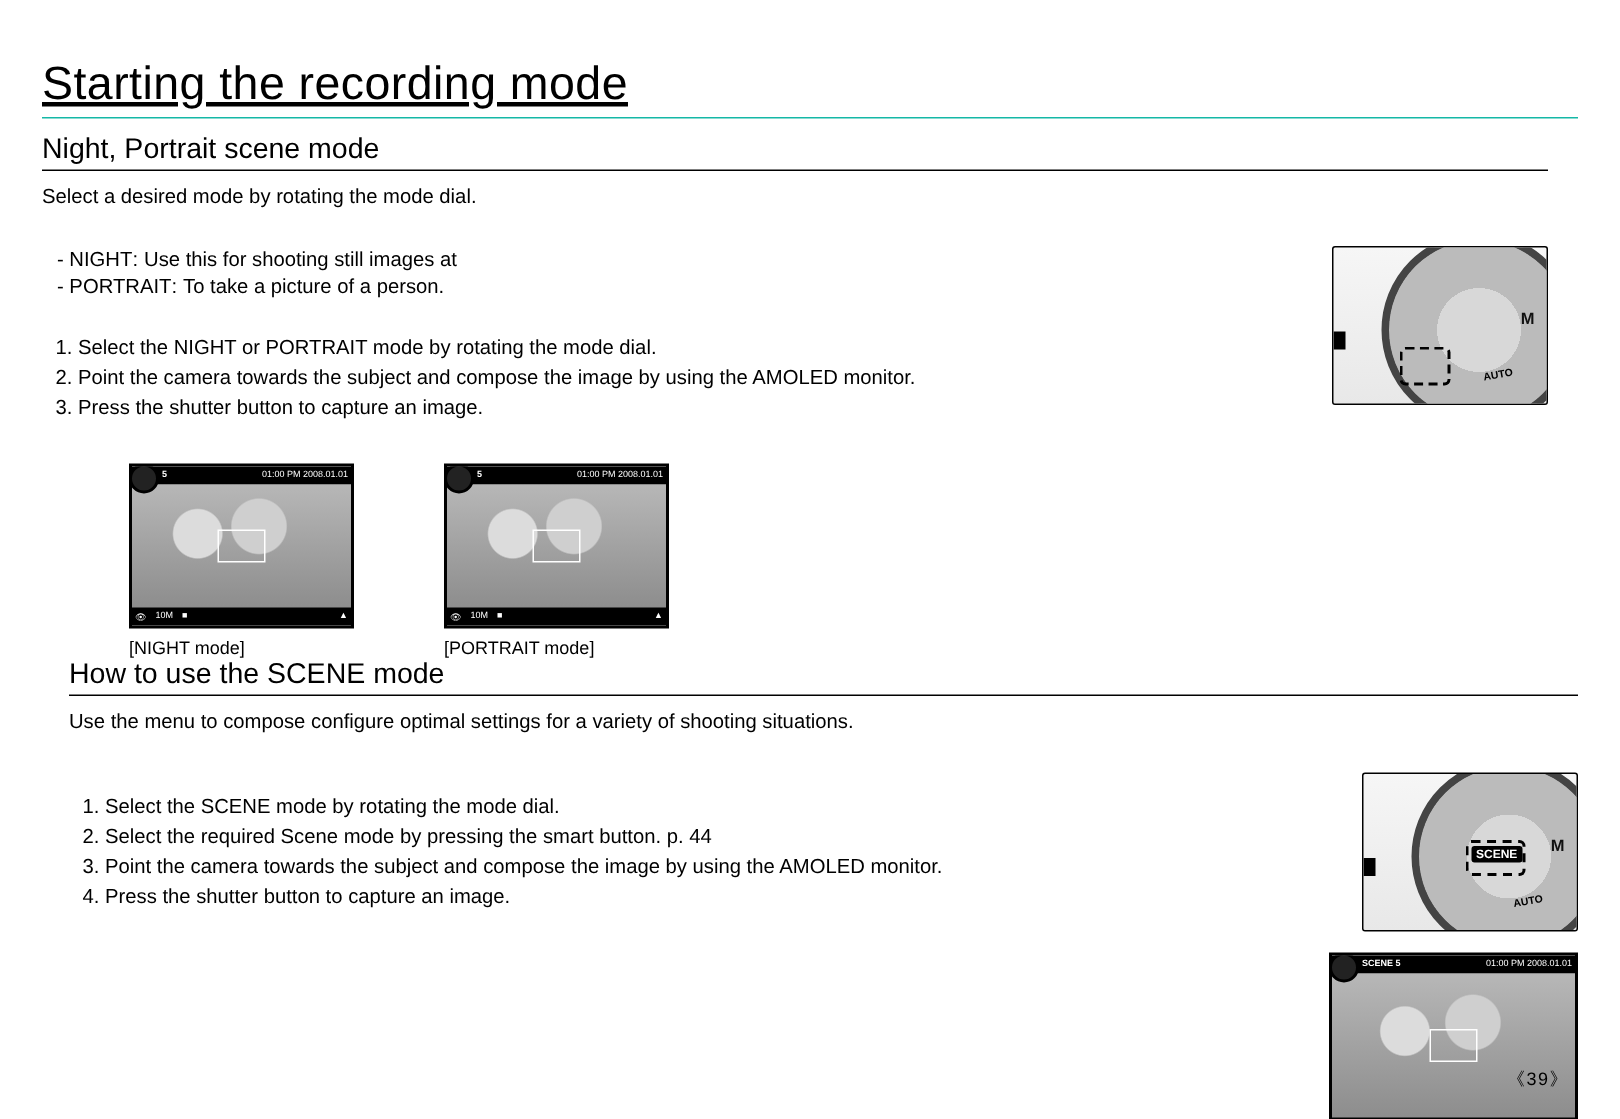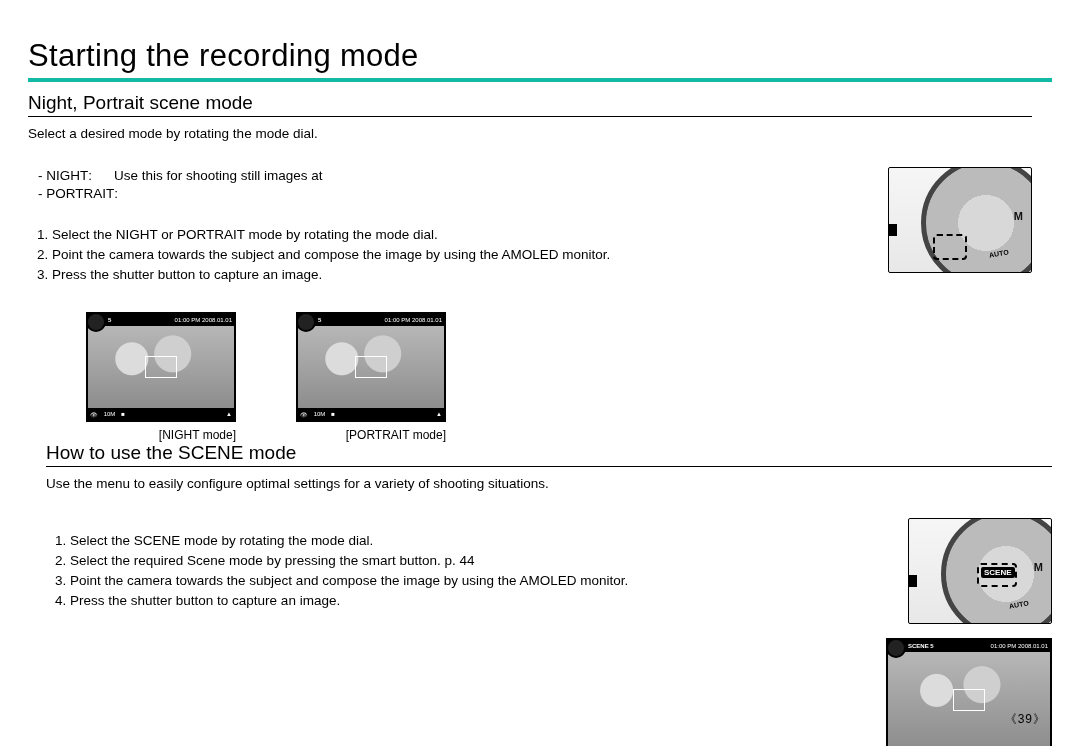--- a/index.html
+++ b/index.html
@@ -8,23 +8,24 @@
     width: 1080px;
     height: 746px;
     background: #fff;
     color: #000;
     padding: 10px 28px 10px 28px;
     position: relative;
   }
   .page-title {
     font-size: 31px;
     font-weight: normal;
-    border-bottom: 4px solid #14b8a6;
+    border-bottom: 1px solid #14b8a6;
     padding: 28px 0 4px 0;
     letter-spacing: 0.3px;
+    text-decoration: underline;
   }
   .columns {
     display: flex;
     margin-top: 10px;
     gap: 0;
     flex-direction: column;
   }
   .col {
     flex: 1;
     padding-right: 20px;
@@ -40,21 +41,21 @@
   .intro {
     font-size: 13.5px;
     line-height: 1.35;
     margin-bottom: 24px;
   }
   .body-wrap { display:flex; align-items:flex-start; gap:10px; }
   .body-text { flex:1; }
   .def-list { font-size: 13.5px; line-height: 1.35; margin-left: 10px; }
   .def-row { display:flex; }
   .def-label { white-space:pre; }
-  .def-desc { padding-left:4px;margin-left:18px; }
+  .def-desc { padding-left:4px; }
   .steps {
     list-style: decimal;
     font-size: 13.5px;
     line-height: 1.35;
     margin: 22px 0 0 24px;
   }
   .steps li { margin-bottom: 2px; padding-right:4px; }
   
   .mode-dial {
     width: 144px; height: 106px;
@@ -82,21 +83,21 @@
     background:#000; color:#fff; padding:1px 3px; border-radius:2px;
   }
   .mode-dial .side-tab { position:absolute; left:0; top:56px; width:8px; height:12px; background:#000; }
   .mode-dial .m-label, .mode-dial .p-label {
     position:absolute; font-size:11px; font-weight:bold; color:#111;
   }
   .mode-dial .m-label { right:8px; top:42px; }
   .mode-dial .auto-label { position:absolute; right:22px; top:82px; font-size:7px; font-weight:bold; transform:rotate(-10deg); }
   
   .thumbs-row { display:flex; gap:60px; margin: 26px 0 0 58px; }
-  .thumb-block { text-align:right; }
+  .thumb-block { text-align:left; }
   .thumb {
     width: 150px; height: 110px;
     border: 2px solid #000;
     background: linear-gradient(#c0c0c0,#8a8a8a);
     position: relative;
     overflow:hidden;
   }
   .thumb.large { width:166px; height:124px; }
   .thumb .photo {
     position:absolute; left:0; top:12px; right:0; bottom:12px;
@@ -132,20 +133,21 @@
       <div class="body-text">
         <div class="def-list">
           <div class="def-row">
             <span class="def-label">- NIGHT</span>
             <span> : </span>
             <span class="def-desc">Use this for shooting still images at</span>
           </div>
           <div class="def-row">
             <span class="def-label">- PORTRAIT</span>
             <span> : </span>
+            <span class="def-desc">To take a picture of a person.</span>
           </div>
         </div>
 
         <ol class="steps">
           <li>Select the NIGHT or PORTRAIT mode by rotating the mode dial.</li>
           <li>Point the camera towards the subject and compose the image by using the AMOLED monitor.</li>
           <li>Press the shutter button to capture an image.</li>
         </ol>
       </div>
 
@@ -190,21 +192,21 @@
             <span class="seg">▲</span>
           </div>
         </div>
         <div class="thumb-caption">[PORTRAIT mode]</div>
       </div>
     </div>
   </div>
 
   <div class="col">
     <h2 class="subheading">How to use the SCENE mode</h2>
-    <p class="intro">Use the menu to easily configure optimal settings for a variety of shooting situations.</p>
+    <p class="intro">Use the menu to compose configure optimal settings for a variety of shooting situations.</p>
 
     <div class="body-wrap">
       <div class="body-text">
         <ol class="steps tight">
           <li>Select the SCENE mode by rotating the mode dial.</li>
           <li>Select the required Scene mode by pressing the smart button. p. 44</li>
           <li>Point the camera towards the subject and compose the image by using the AMOLED monitor.</li>
           <li>Press the shutter button to capture an image.</li>
         </ol>
       </div>

